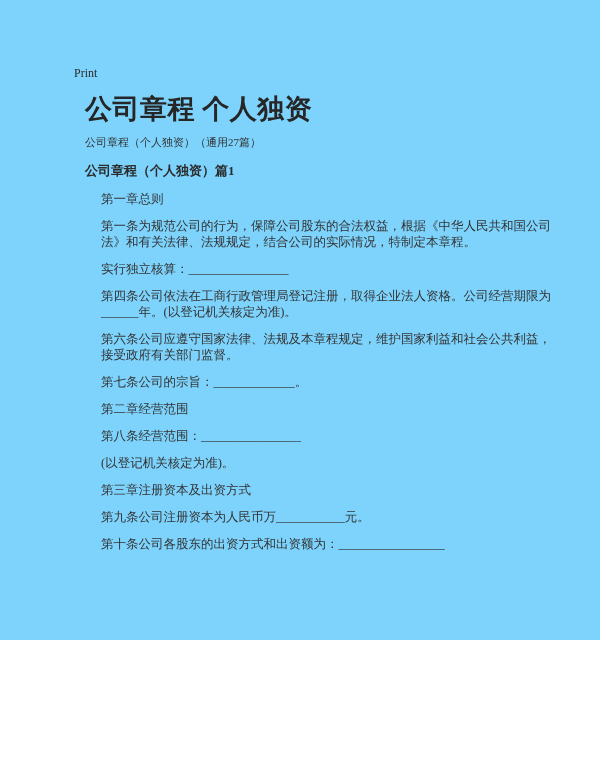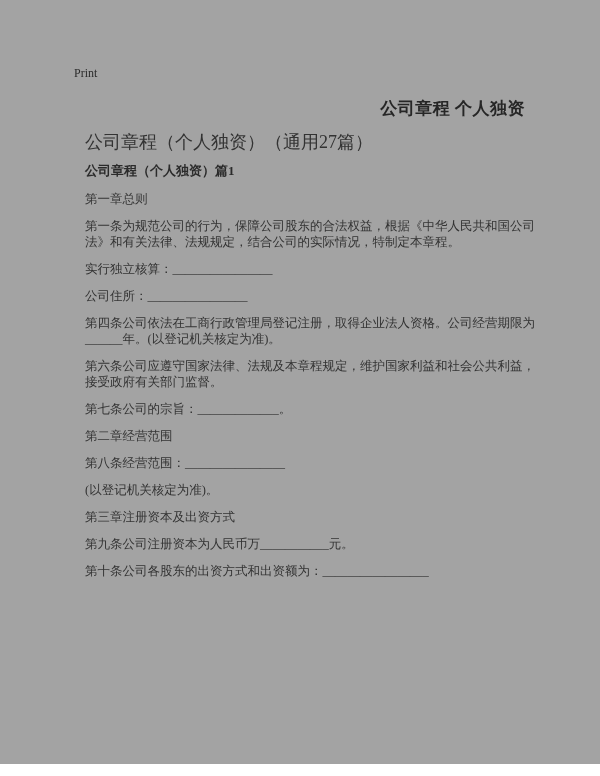--- a/index.html
+++ b/index.html
@@ -3,22 +3,22 @@
 <meta charset="utf-8">
 <style>
   html, body {
     margin: 0;
     padding: 0;
     background: #ffffff;
   }
   .page {
     position: relative;
     width: 600px;
-    height: 764px;
-    background: #a3a3a3;
+    height: 640px;
+    background: #7dd3fc;
     overflow: hidden;
     font-family: "Liberation Serif", "DejaVu Serif", serif;
     color: #333333;
   }
   .print-link {
     position: absolute;
     left: 74px;
     top: 66px;
     font-size: 12px;
     color: #2b2b2b;
@@ -26,45 +26,45 @@
     text-decoration: none;
   }
   .doc {
     position: absolute;
     left: 85px;
     top: 96px;
     width: 440px;
   }
   .doc-title {
     margin: 0 0 12px 0;
-    font-size: 17px;
+    font-size: 27px;
     font-weight: bold;
     color: #262626;
-    text-align: right;
+    text-align: left;
     line-height: 26px;
     white-space: pre;
     letter-spacing: 0.5px;
   }
   .doc-subtitle {
     margin: 0 0 12px 0;
-    font-size: 18px;
+    font-size: 11px;
     line-height: 16px;
     white-space: pre;
   }
   .doc-section-heading {
     margin: 0 0 12px 0;
     font-size: 13px;
     font-weight: bold;
     color: #2b2b2b;
     line-height: 17px;
     white-space: pre;
     font-family: Liberation Serif, serif;
   }
   .para {
-    margin: 0 0 11px 0;
+    margin: 0 0 11px 16px;
     font-size: 12.5px;
     line-height: 16px;
     white-space: pre;
   }
 </style>
 </head>
 <body>
 
 <div class="page">
 
@@ -75,21 +75,20 @@
     <h1 class="doc-title">公司章程 个人独资</h1>
 
     <p class="doc-subtitle">公司章程（个人独资）（通用27篇）</p>
 
     <p class="doc-section-heading">公司章程（个人独资）篇1</p>
 
     <p class="para">第一章总则</p>
     <p class="para">第一条为规范公司的行为，保障公司股东的合法权益，根据《中华人民共和国公司
 法》和有关法律、法规规定，结合公司的实际情况，特制定本章程。</p>
     <p class="para">实行独立核算：________________</p>
-    <p class="para">公司住所：________________</p>
     <p class="para">第四条公司依法在工商行政管理局登记注册，取得企业法人资格。公司经营期限为
 ______年。(以登记机关核定为准)。</p>
     <p class="para">第六条公司应遵守国家法律、法规及本章程规定，维护国家利益和社会公共利益，
 接受政府有关部门监督。</p>
     <p class="para">第七条公司的宗旨：_____________。</p>
     <p class="para">第二章经营范围</p>
     <p class="para">第八条经营范围：________________</p>
     <p class="para">(以登记机关核定为准)。</p>
     <p class="para">第三章注册资本及出资方式</p>
     <p class="para">第九条公司注册资本为人民币万___________元。</p>

